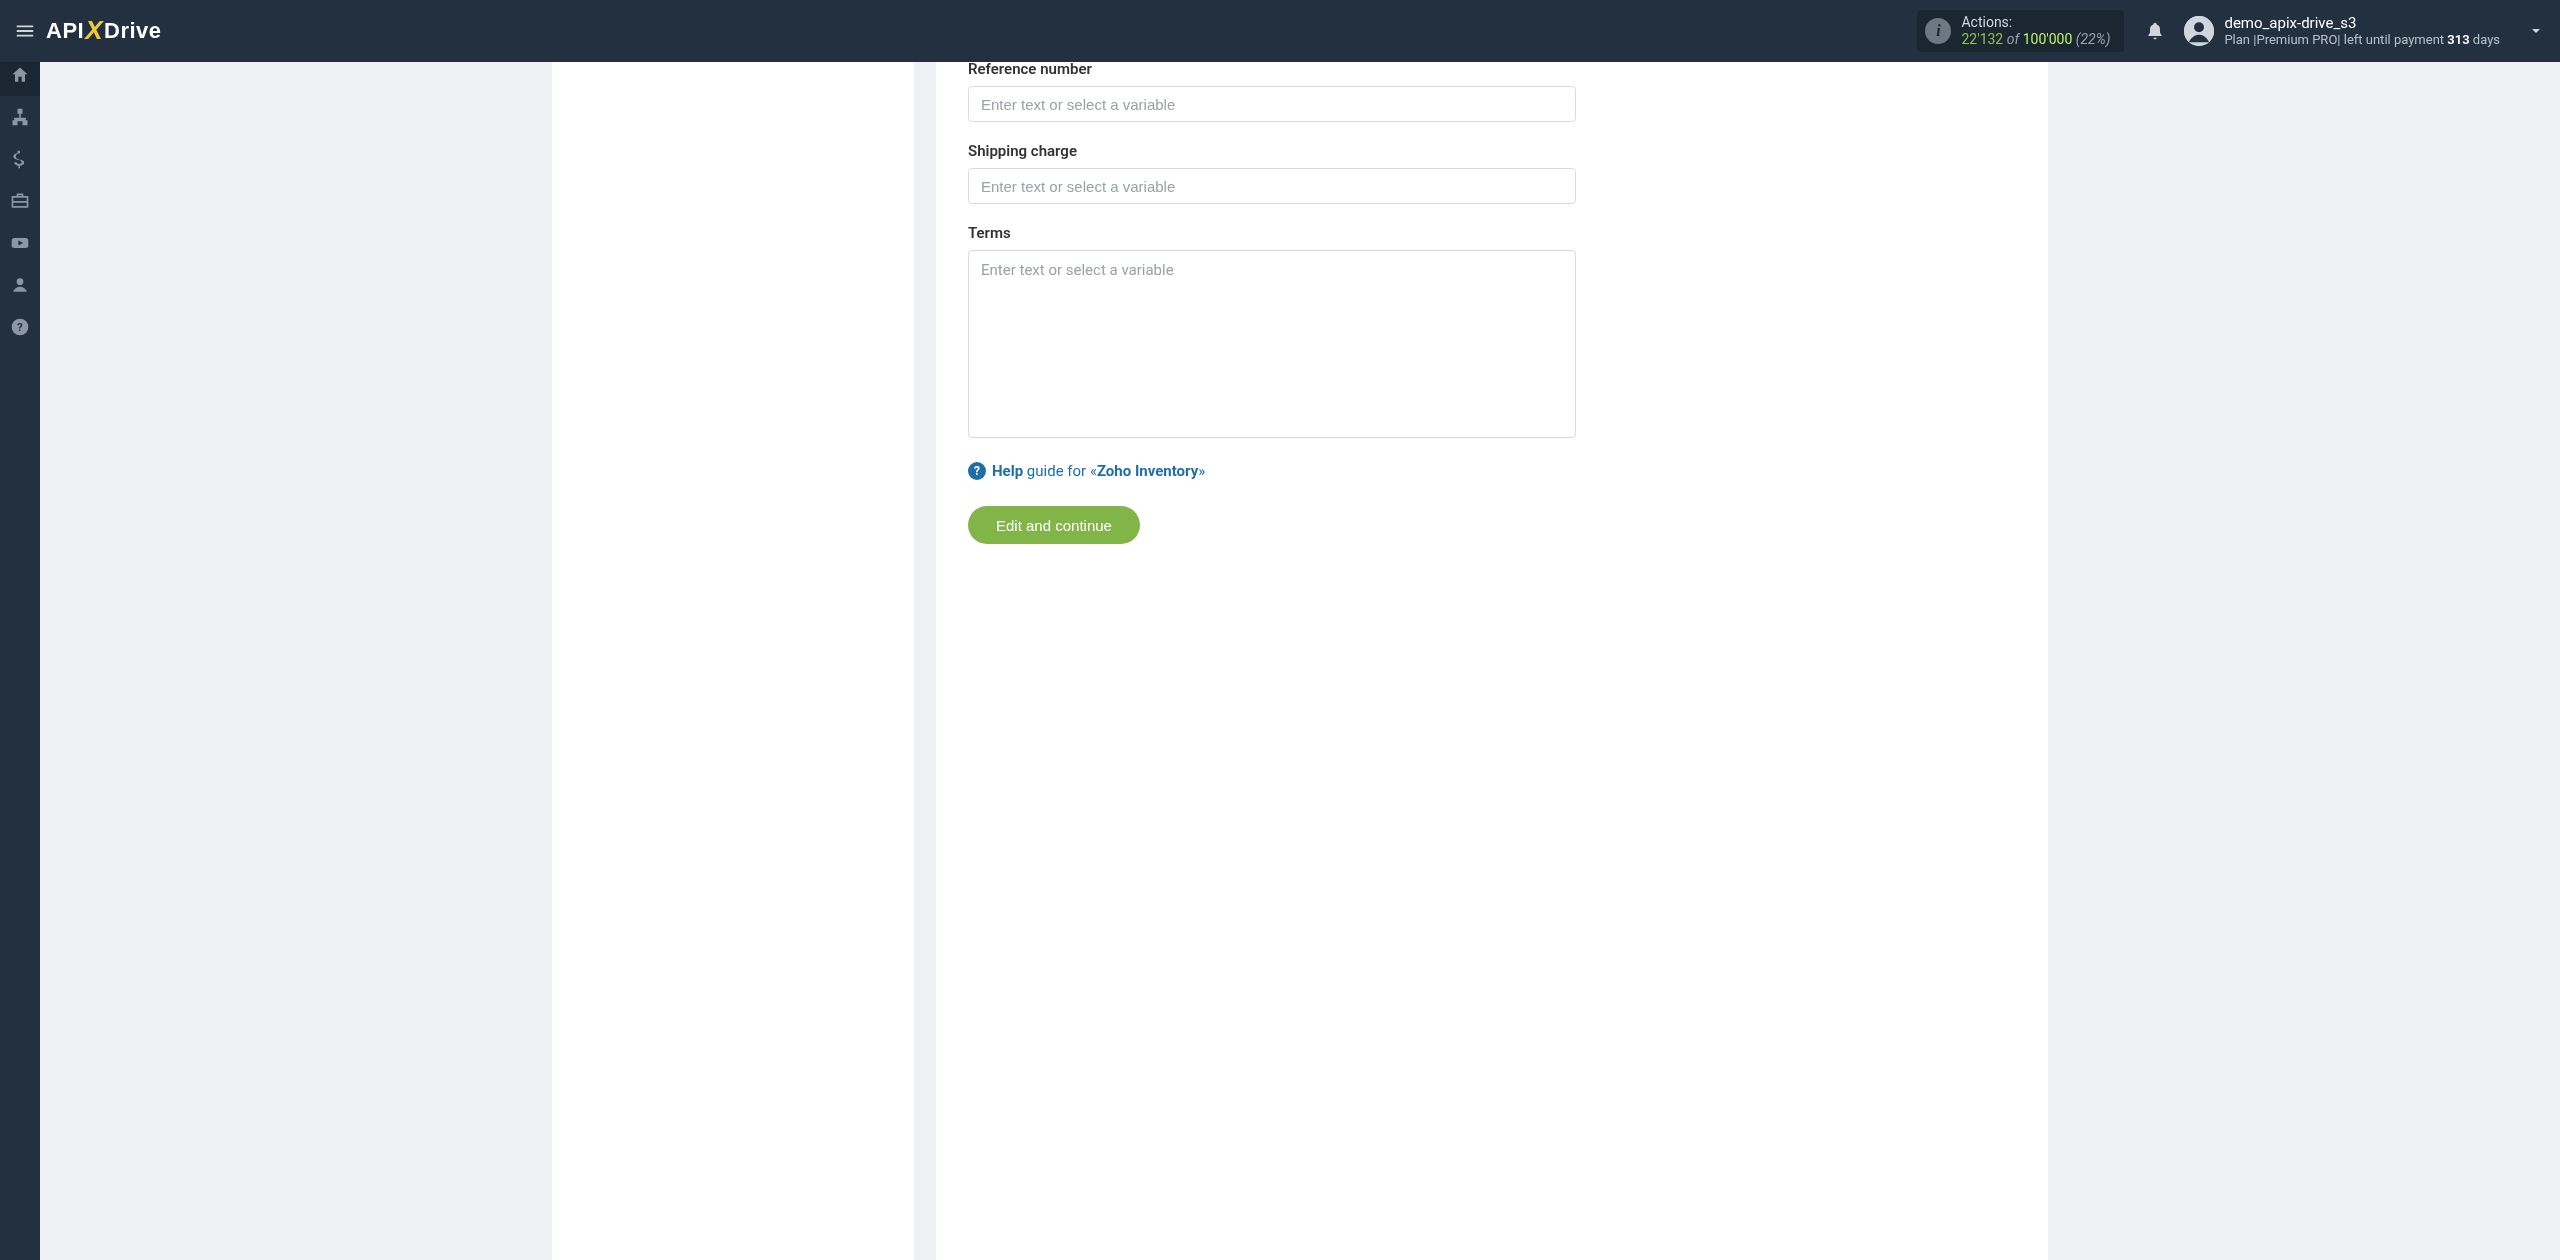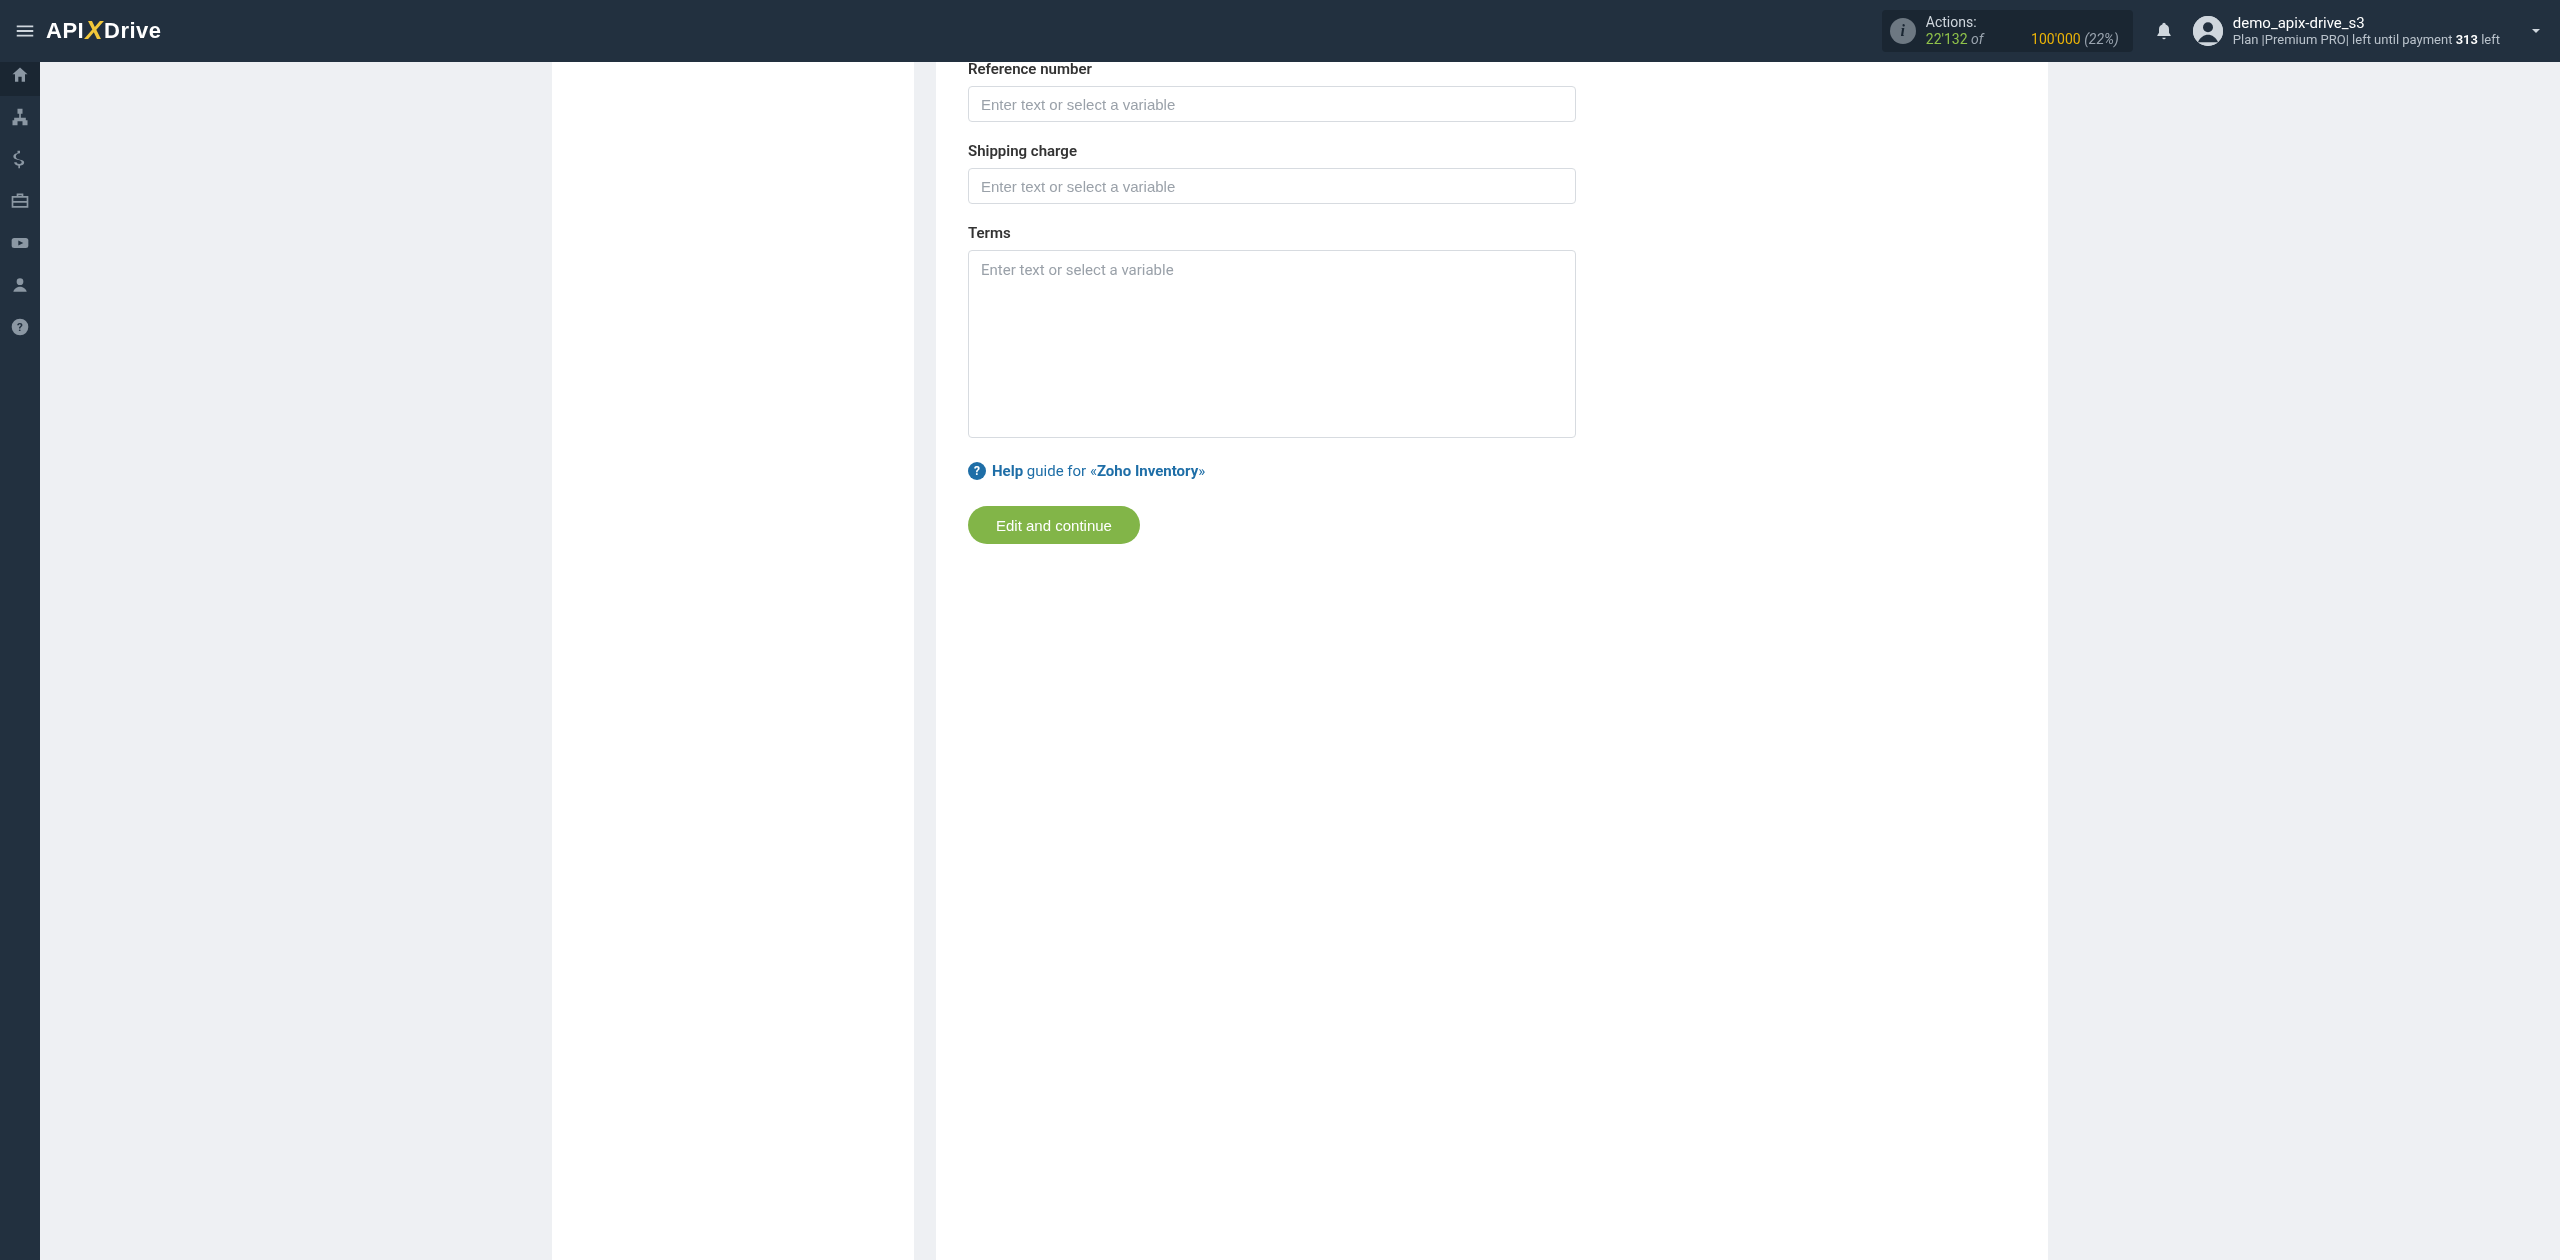--- a/index.html
+++ b/index.html
@@ -65,21 +65,21 @@
     font-weight: 900;
     font-family: Georgia, serif;
     font-style: italic;
     font-size: 16px;
   }
   .actions-text { display: flex; flex-direction: column; line-height: 1.2; font-size: 14px; }
   .actions-text .label { color: #cfd6dd; }
   .actions-text .figures { }
   .actions-text .used { color: #8fc24a; }
   .actions-text .of { color: #9aa4af; font-style: italic; }
-  .actions-text .total { color: #eab308; margin-left: 44px; }
+  .actions-text .total { color: #bef264; }
   .actions-text .pct { color: #9aa4af; font-style: italic; }
 
   .bell {
     width: 30px; height: 30px; display: flex; align-items: center; justify-content: center;
     cursor: pointer; margin-right: 14px;
   }
   .bell svg { width: 20px; height: 20px; fill: #cfd6dd; }
 
   .user-block { display: flex; align-items: center; gap: 10px; cursor: pointer; }
   .user-avatar {
@@ -279,21 +279,21 @@
     <div class="user-avatar">
       <svg viewBox="0 0 24 24">
           <circle cx="12" cy="12" r="12" fill="#cfd6dd"></circle>
           <circle cx="12" cy="9" r="4" fill="#22303f"></circle>
           <path d="M4 21c1.5-4 5-6 8-6s6.5 2 8 6" fill="#22303f"></path>
         </svg>
     </div>
     <div class="user-text">
       <span class="user-name">demo_apix-drive_s3</span>
       <span class="user-plan">
-        <span>Plan |</span><span>Premium PRO</span><span>| left until payment </span><span class="days-num">313</span><span> left</span>
+        <span>Plan |</span><span>Premium PRO</span><span>| left until payment </span><span class="days-num">313</span><span> days</span>
       </span>
     </div>
   </div>
 
   <div class="header-chevron">
     <svg viewBox="0 0 24 24">
         <path d="M6 9l6 6 6-6z"></path>
       </svg>
   </div>
 </div>

